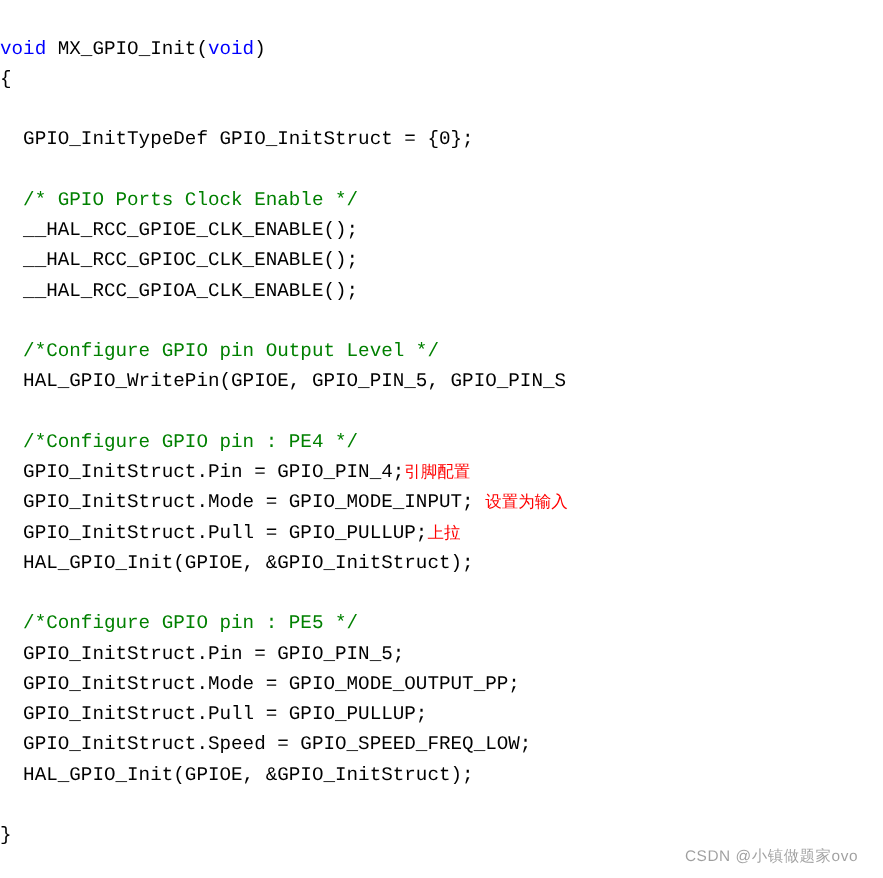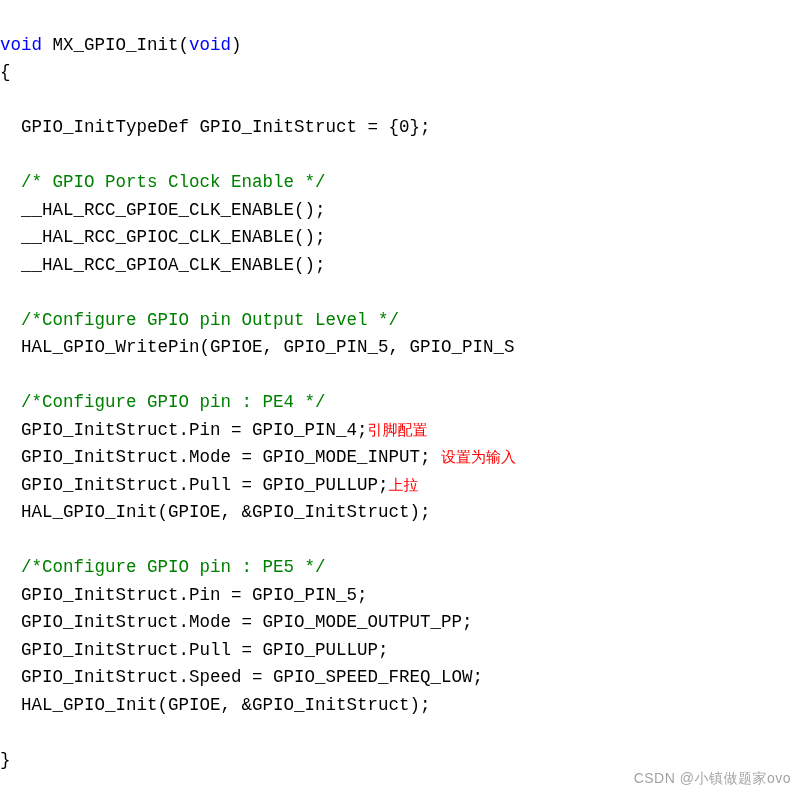--- a/index.html
+++ b/index.html
@@ -21,21 +21,21 @@
     left: 0px;
   }
   .kw { color: #0000ff; }
   .fn { color: #000000; }
   .comment { color: #008000; }
   .num { color: #000000; }
   .plain { color: #000000; }
   .annot { color: #ff0000; font-family: "SimSun","Songti SC",serif; font-size:15px; }
   .watermark {
     position: absolute;
-    right: 12px;
+    right: 23px;
     bottom: 6px;
     color: rgba(0,0,0,0.38);
     font-family: "Microsoft YaHei","PingFang SC",sans-serif;
     font-size: 14px;
     letter-spacing: 0.5px;
   }
 </style>
 </head>
 <body>
 

